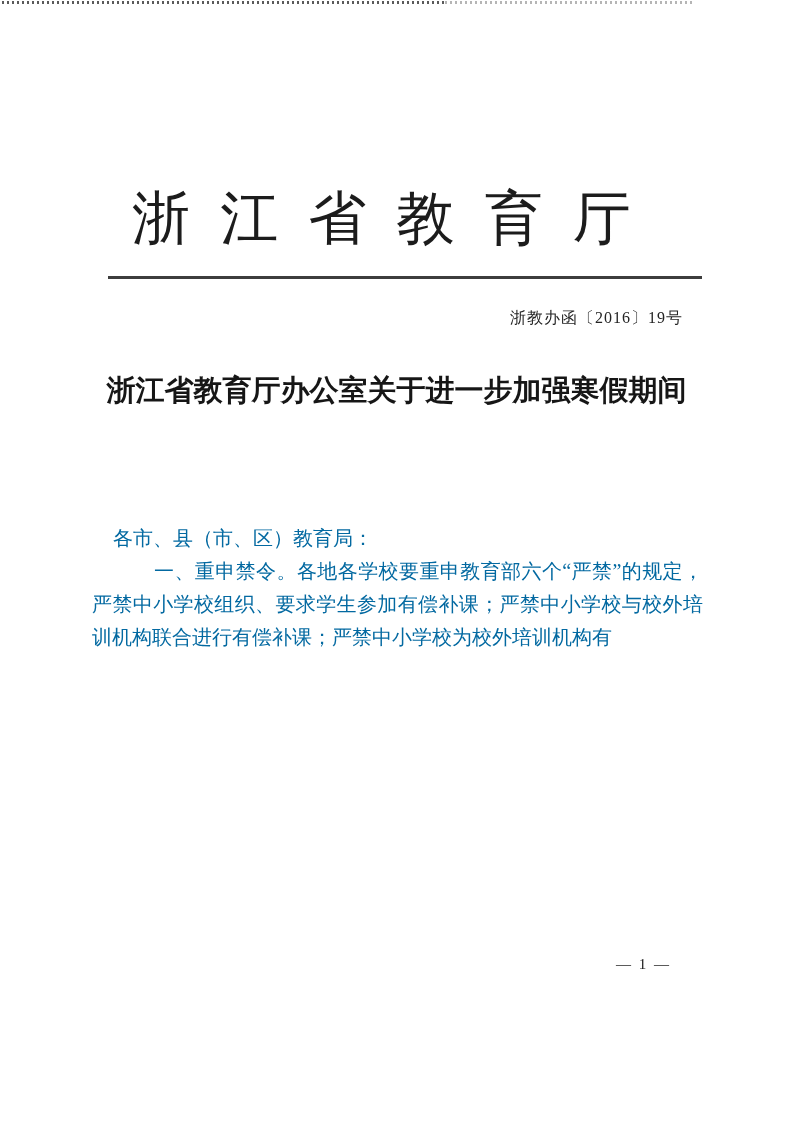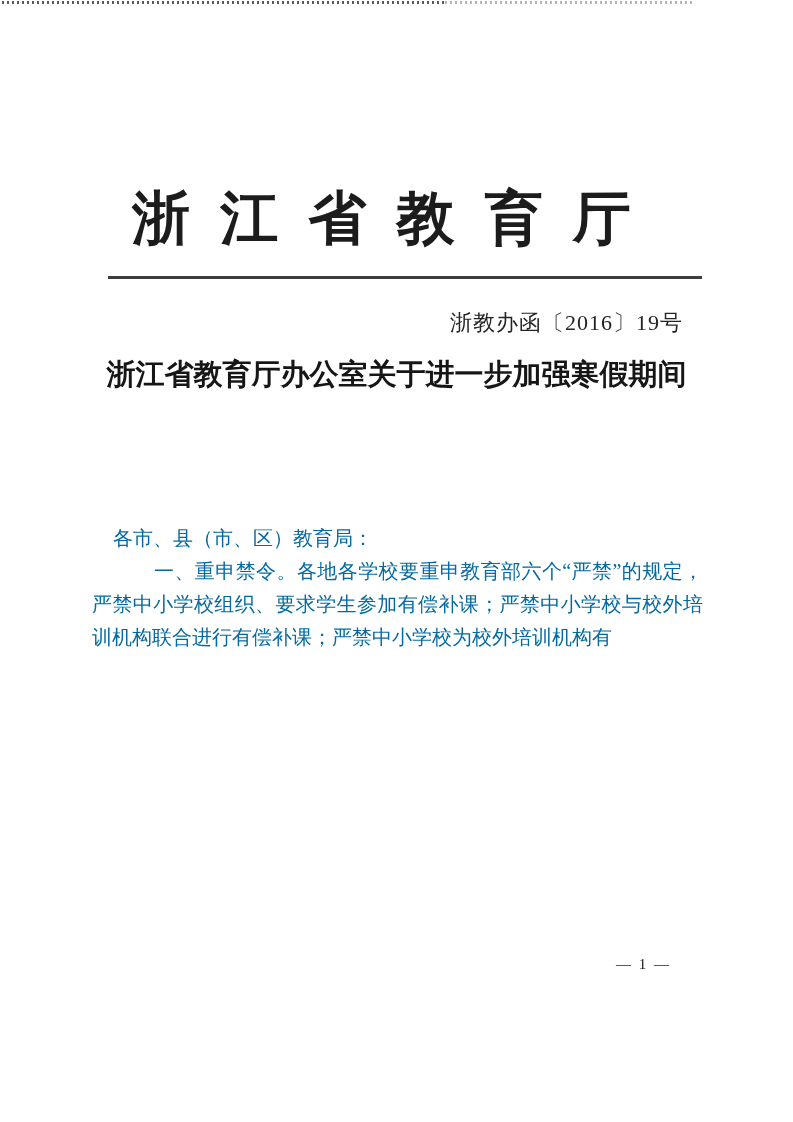--- a/index.html
+++ b/index.html
@@ -20,42 +20,42 @@
     background: repeating-linear-gradient(90deg, #5a5a5a 0 2px, transparent 2px 5px);
   }
   .scan-artifact-right {
     position: absolute; top: 1px; left: 445px; height: 3px; width: 248px;
     background: repeating-linear-gradient(90deg, #b5b5b5 0 2px, transparent 2px 5px);
   }
 
   .agency {
     position: absolute; top: 180px; left: 0; width: 100%;
     text-align: center;
-    font-size: 58px; font-weight: bold;
+    font-size: 58px; font-weight: normal;
     letter-spacing: 0.52em;
     color: #1c1c1c;
     white-space: nowrap;
   }
 
   .rule {
     position: absolute; top: 276px; left: 108px;
     width: 594px; height: 3px;
     background: #3d3d3d;
   }
 
   .doc-number {
     position: absolute; top: 308px; left: 0; width: 683px;
     text-align: right;
-    font-size: 22px;
+    font-size: 16px;
     color: #242424;
     letter-spacing: 1px;
   }
 
   .notice-title {
-    position: absolute; top: 352px; left: 0; width: 100%;
+    position: absolute; top: 368px; left: 0; width: 100%;
     text-align: center;
     font-size: 29px; font-weight: bold;
     line-height: 44px;
     color: #161616;
   }
 
   .body-text {
     position: absolute; top: 522px; left: 92px; width: 611px;
     font-size: 20px; line-height: 33px;
     text-align: justify;

